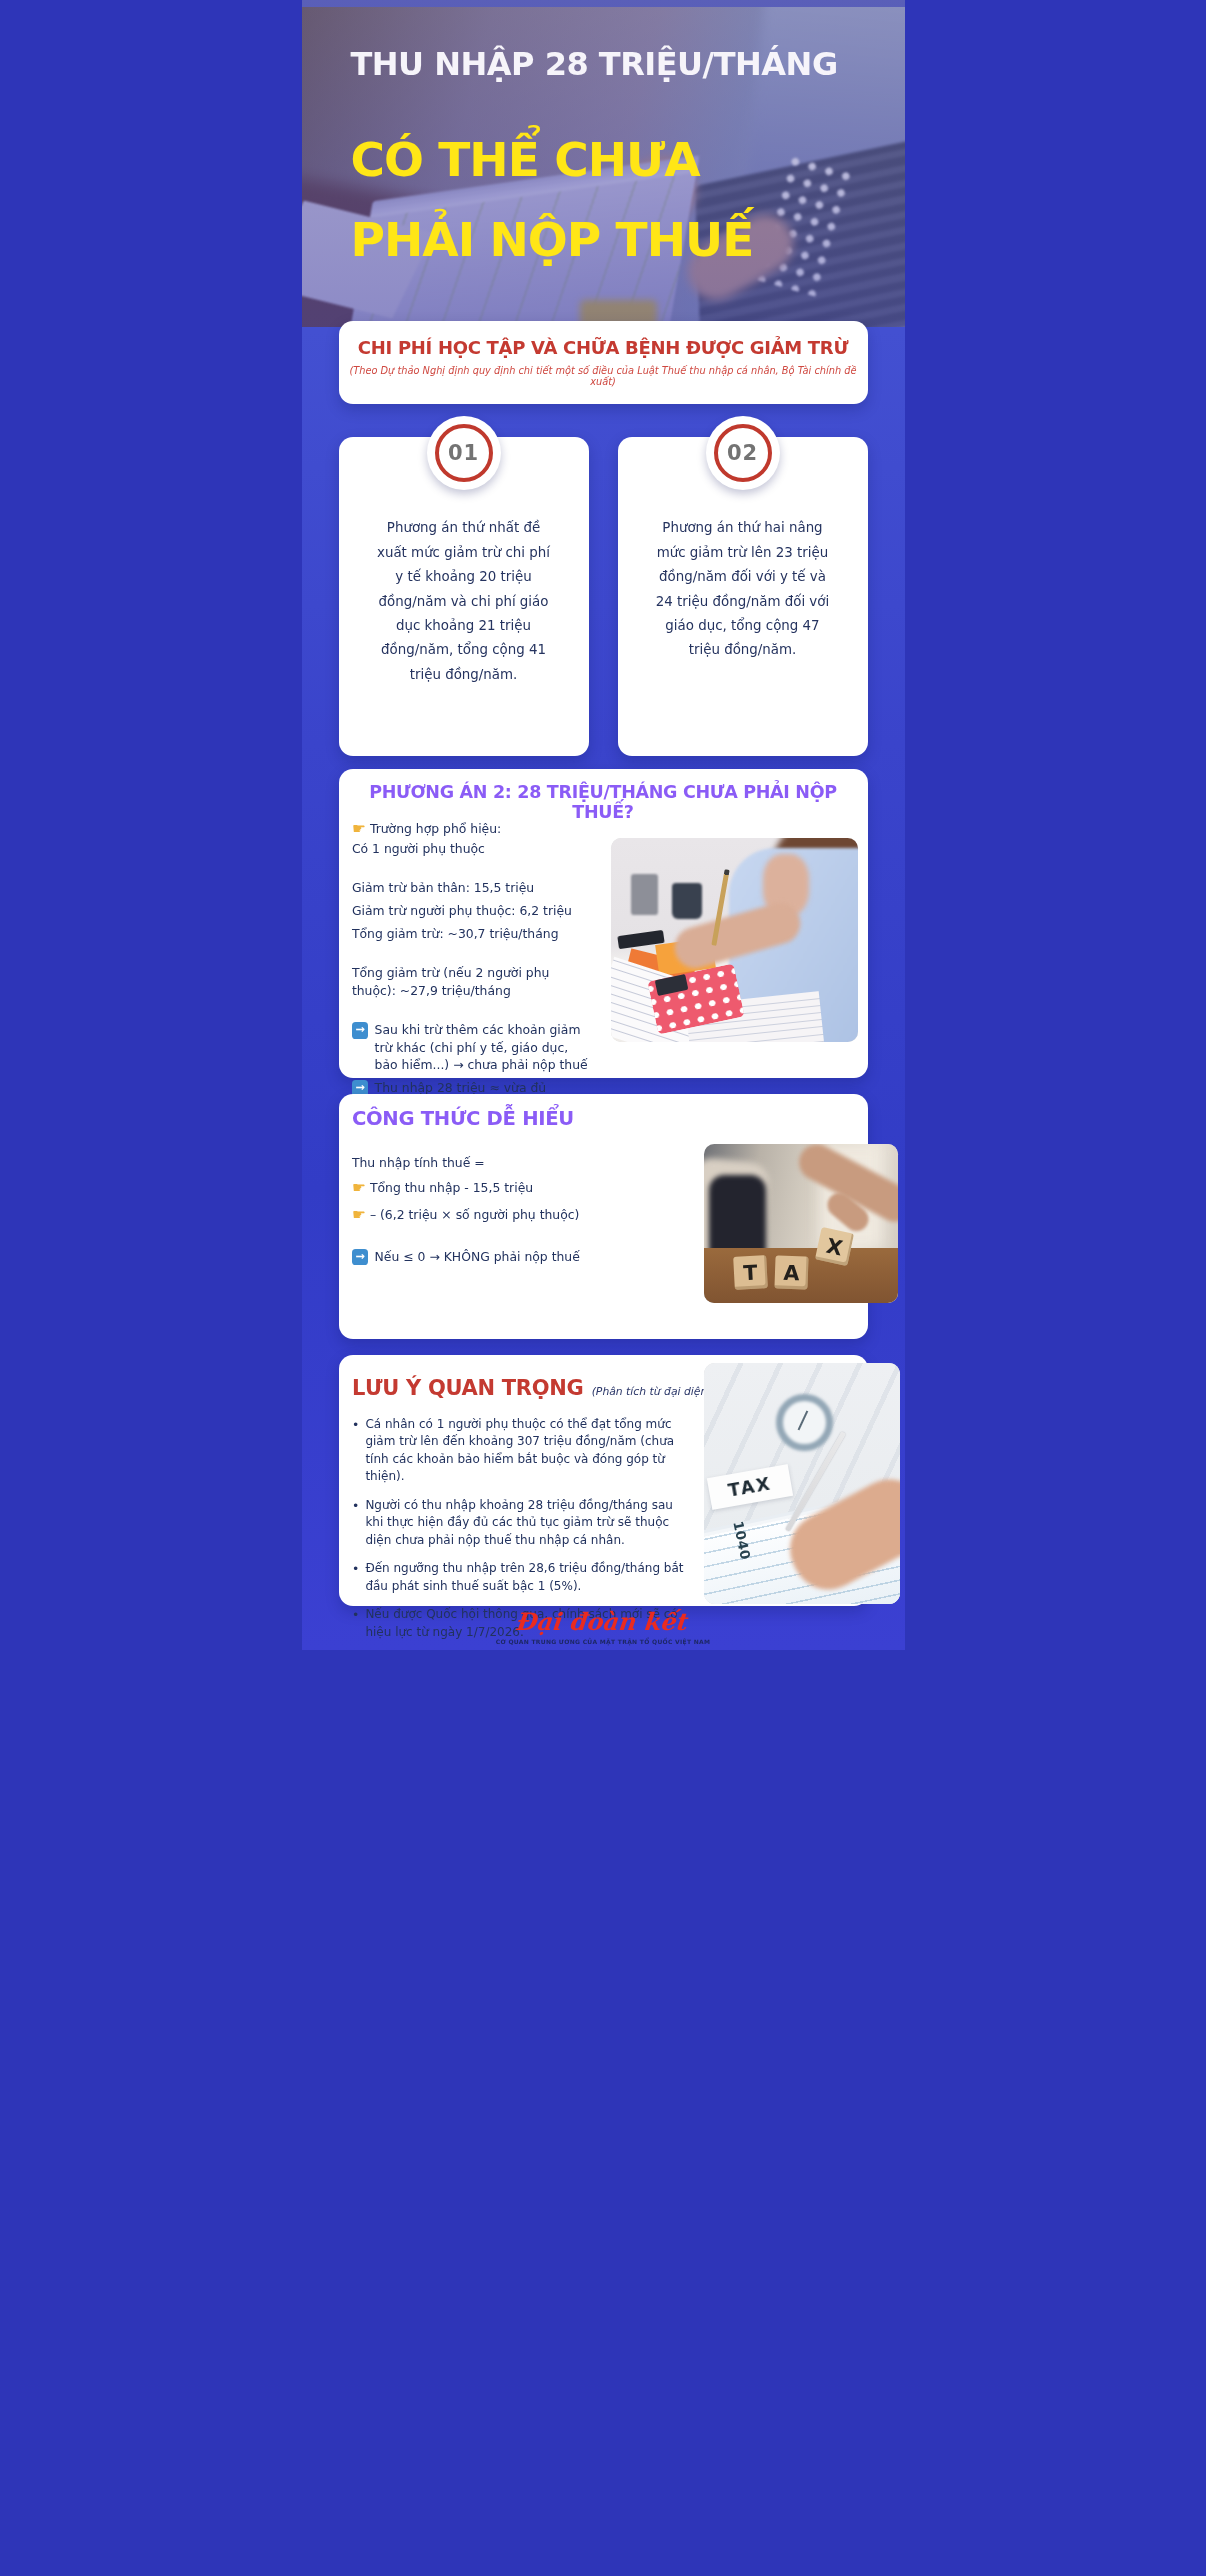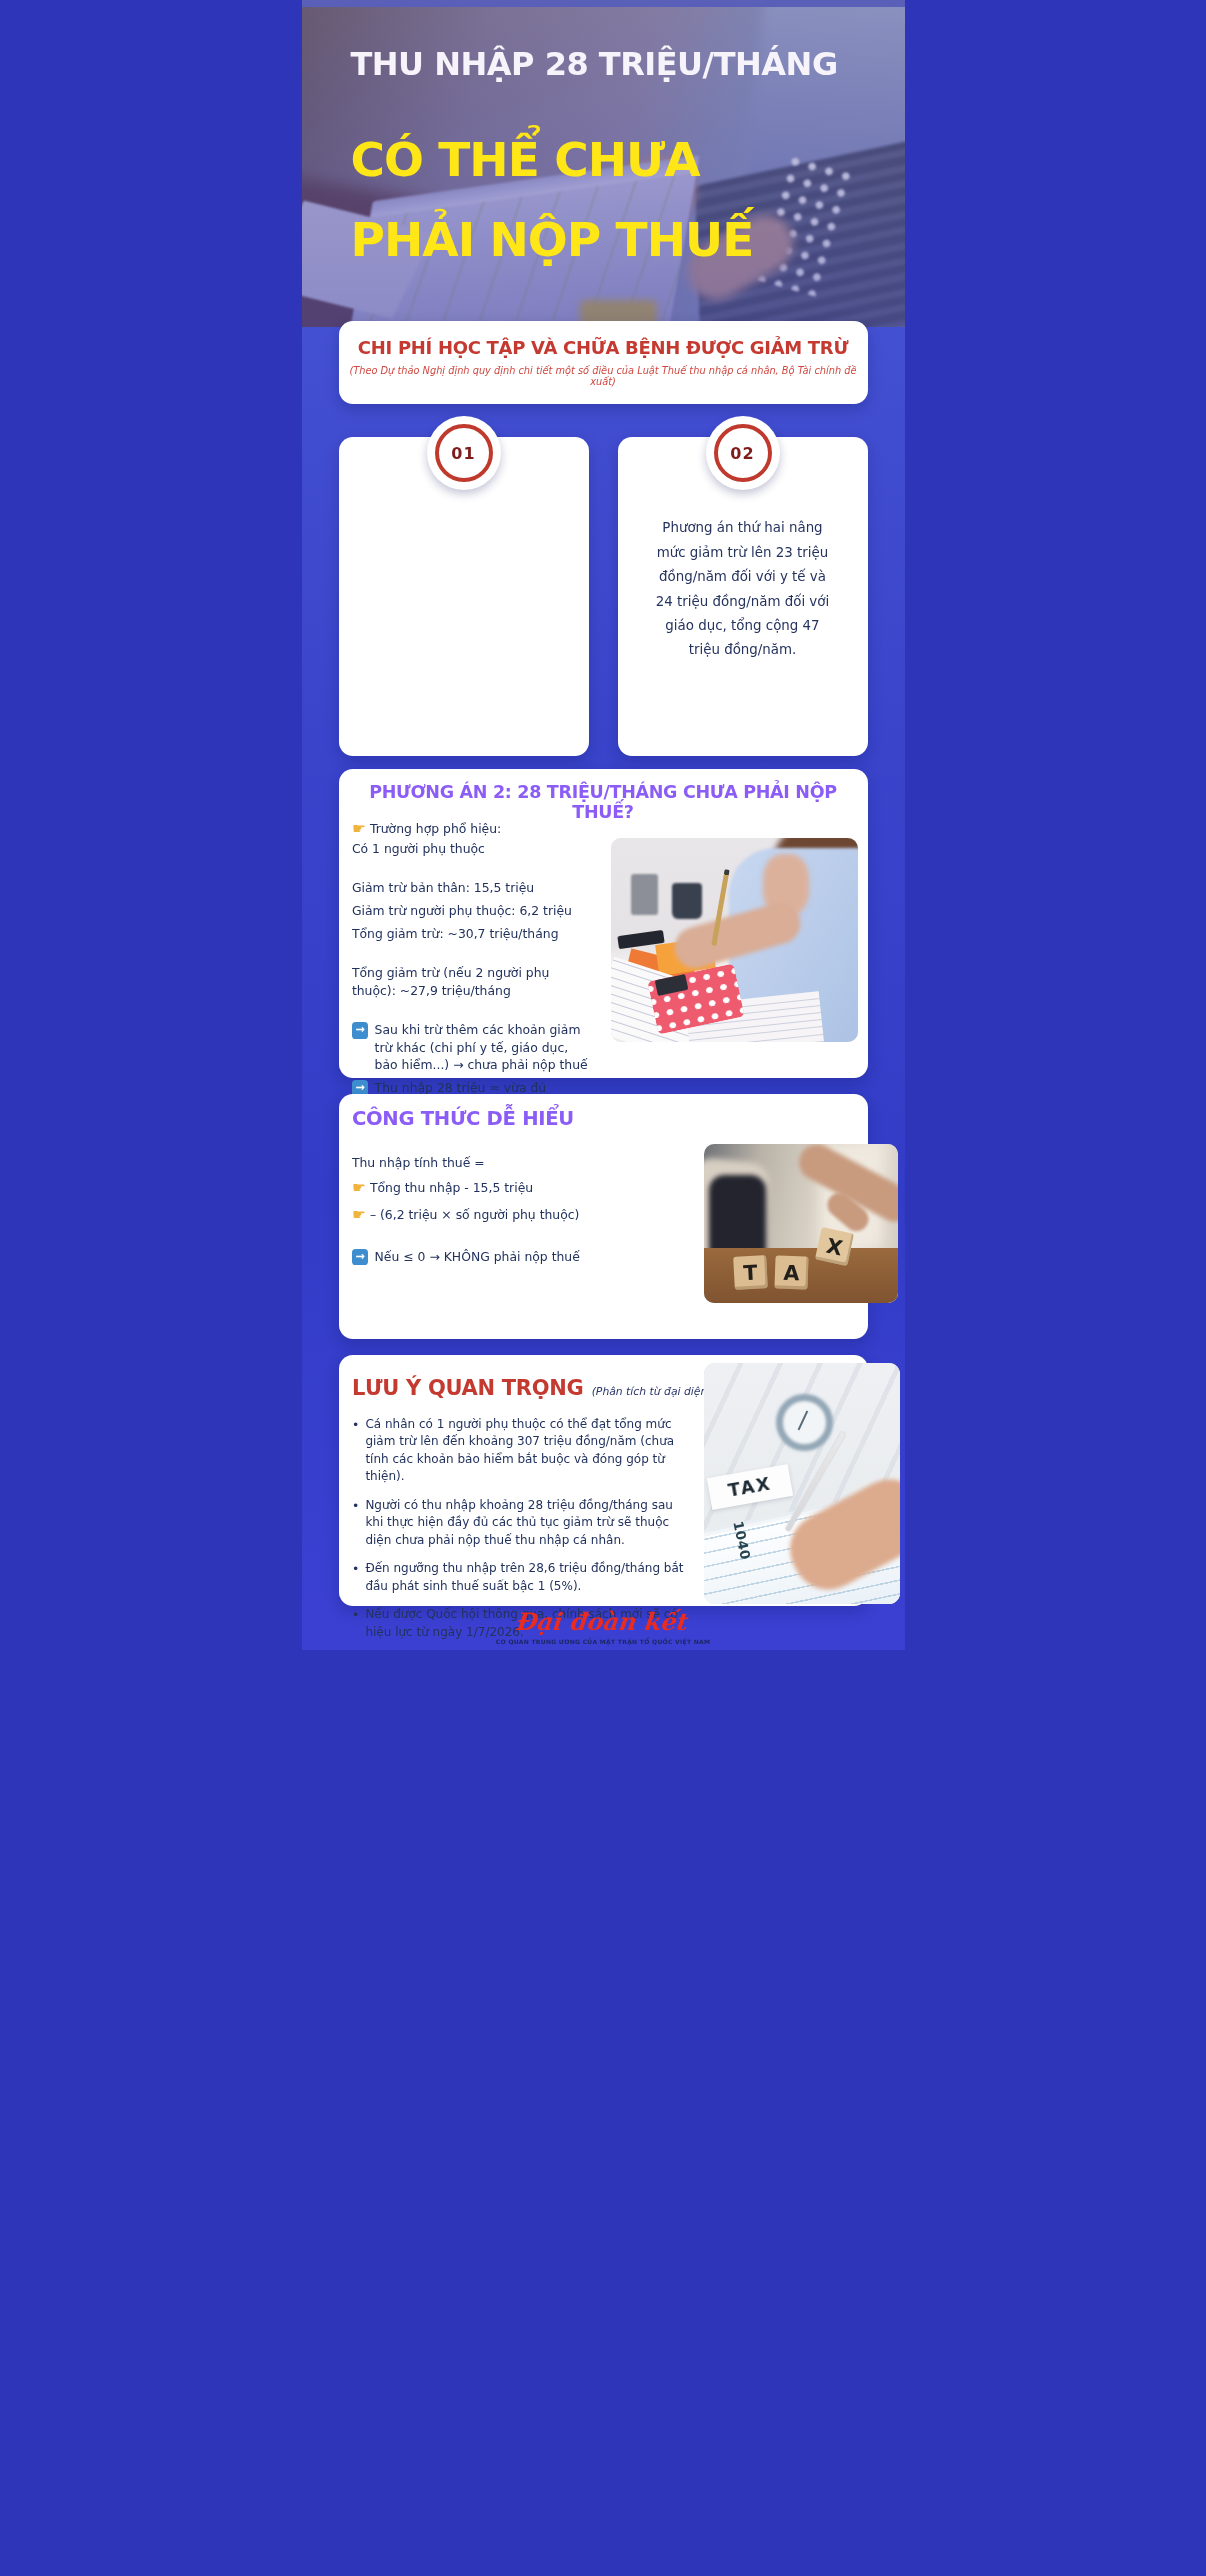--- a/index.html
+++ b/index.html
@@ -35,21 +35,21 @@
   .card{position:absolute;background:#ffffff;border-radius:14px;box-shadow:0 5.2px 13.4px rgba(10,16,80,.22);}
   .intro-card{left:37px;top:321px;width:529px;height:83px;text-align:center;padding-top:15.5px;}
   .intro-title{color:#c43a31;font-size:18px;font-weight:bold;letter-spacing:-0.3px;margin:0;}
   .intro-sub{color:#cf4840;font-size:9.8px;font-style:italic;margin:7.2px 0 0 0;}
   .opt-card{top:437px;width:250px;height:319px;}
   .opt-card.one{left:37px;}
   .opt-card.two{left:316px;}
   .num-circle{position:absolute;top:-20.6px;left:50%;transform:translateX(-50%);width:74px;height:74px;border-radius:50%;
     background:#fff;display:flex;align-items:center;justify-content:center;box-shadow:0 4.1px 9.3px rgba(15,20,90,.25);}
   .num-ring{width:58px;height:58px;border-radius:50%;border:4.1px solid #c0392d;display:flex;align-items:center;justify-content:center;}
-  .num-ring b{color:#7f1d1d;font-size:16px;letter-spacing:1px;}
+  .num-ring b{color:#737373;font-size:21px;letter-spacing:1px;}
   .opt-text{padding:66px 36px 0 36px;color:#25335f;font-size:13.4px;line-height:1.82;text-align:center;}
   
   .scenario-card{left:37px;top:769px;width:529px;height:309px;}
   .sec-title{color:#8b5cf6;font-weight:bold;text-align:center;font-size:17.5px;margin:13.4px 10.3px 0 10.3px;letter-spacing:-0.3px;}
   .left-title{text-align:left;margin-left:13.4px;font-size:19.6px;}
   .col-text{position:absolute;left:13.4px;top:49px;width:242px;color:#22325e;font-size:12.4px;line-height:1.42;}
   .stack > *{margin:0 0 5.2px 0;}
   .gap{height:11.3px;}
   .hand{color:#f0b43c;font-size:15.5px;margin-right:4.1px;vertical-align:-1px;font-family:"DejaVu Sans",sans-serif;}
   .chip{display:inline-flex;flex:none;width:16.5px;height:16.5px;background:#3e8ecf;color:#fff;border-radius:3.6px;
@@ -150,20 +150,21 @@
     <h2 class="intro-title">CHI PHÍ HỌC TẬP VÀ CHỮA BỆNH ĐƯỢC GIẢM TRỪ</h2>
     <p class="intro-sub">(Theo Dự thảo Nghị định quy định chi tiết một số điều của Luật Thuế thu nhập cá nhân, Bộ Tài chính đề xuất)</p>
   </section>
 
   <article class="card opt-card one">
     <div class="num-circle">
       <div class="num-ring">
         <b>01</b>
       </div>
     </div>
+    <p class="opt-text">Phương án thứ nhất đề xuất mức giảm trừ chi phí y tế khoảng 20 triệu đồng/năm và chi phí giáo dục khoảng 21 triệu đồng/năm, tổng cộng 41 triệu đồng/năm.</p>
   </article>
 
   <article class="card opt-card two">
     <div class="num-circle">
       <div class="num-ring">
         <b>02</b>
       </div>
     </div>
     <p class="opt-text">Phương án thứ hai nâng mức giảm trừ lên 23 triệu đồng/năm đối với y tế và 24 triệu đồng/năm đối với giáo dục, tổng cộng 47 triệu đồng/năm.</p>
   </article>

